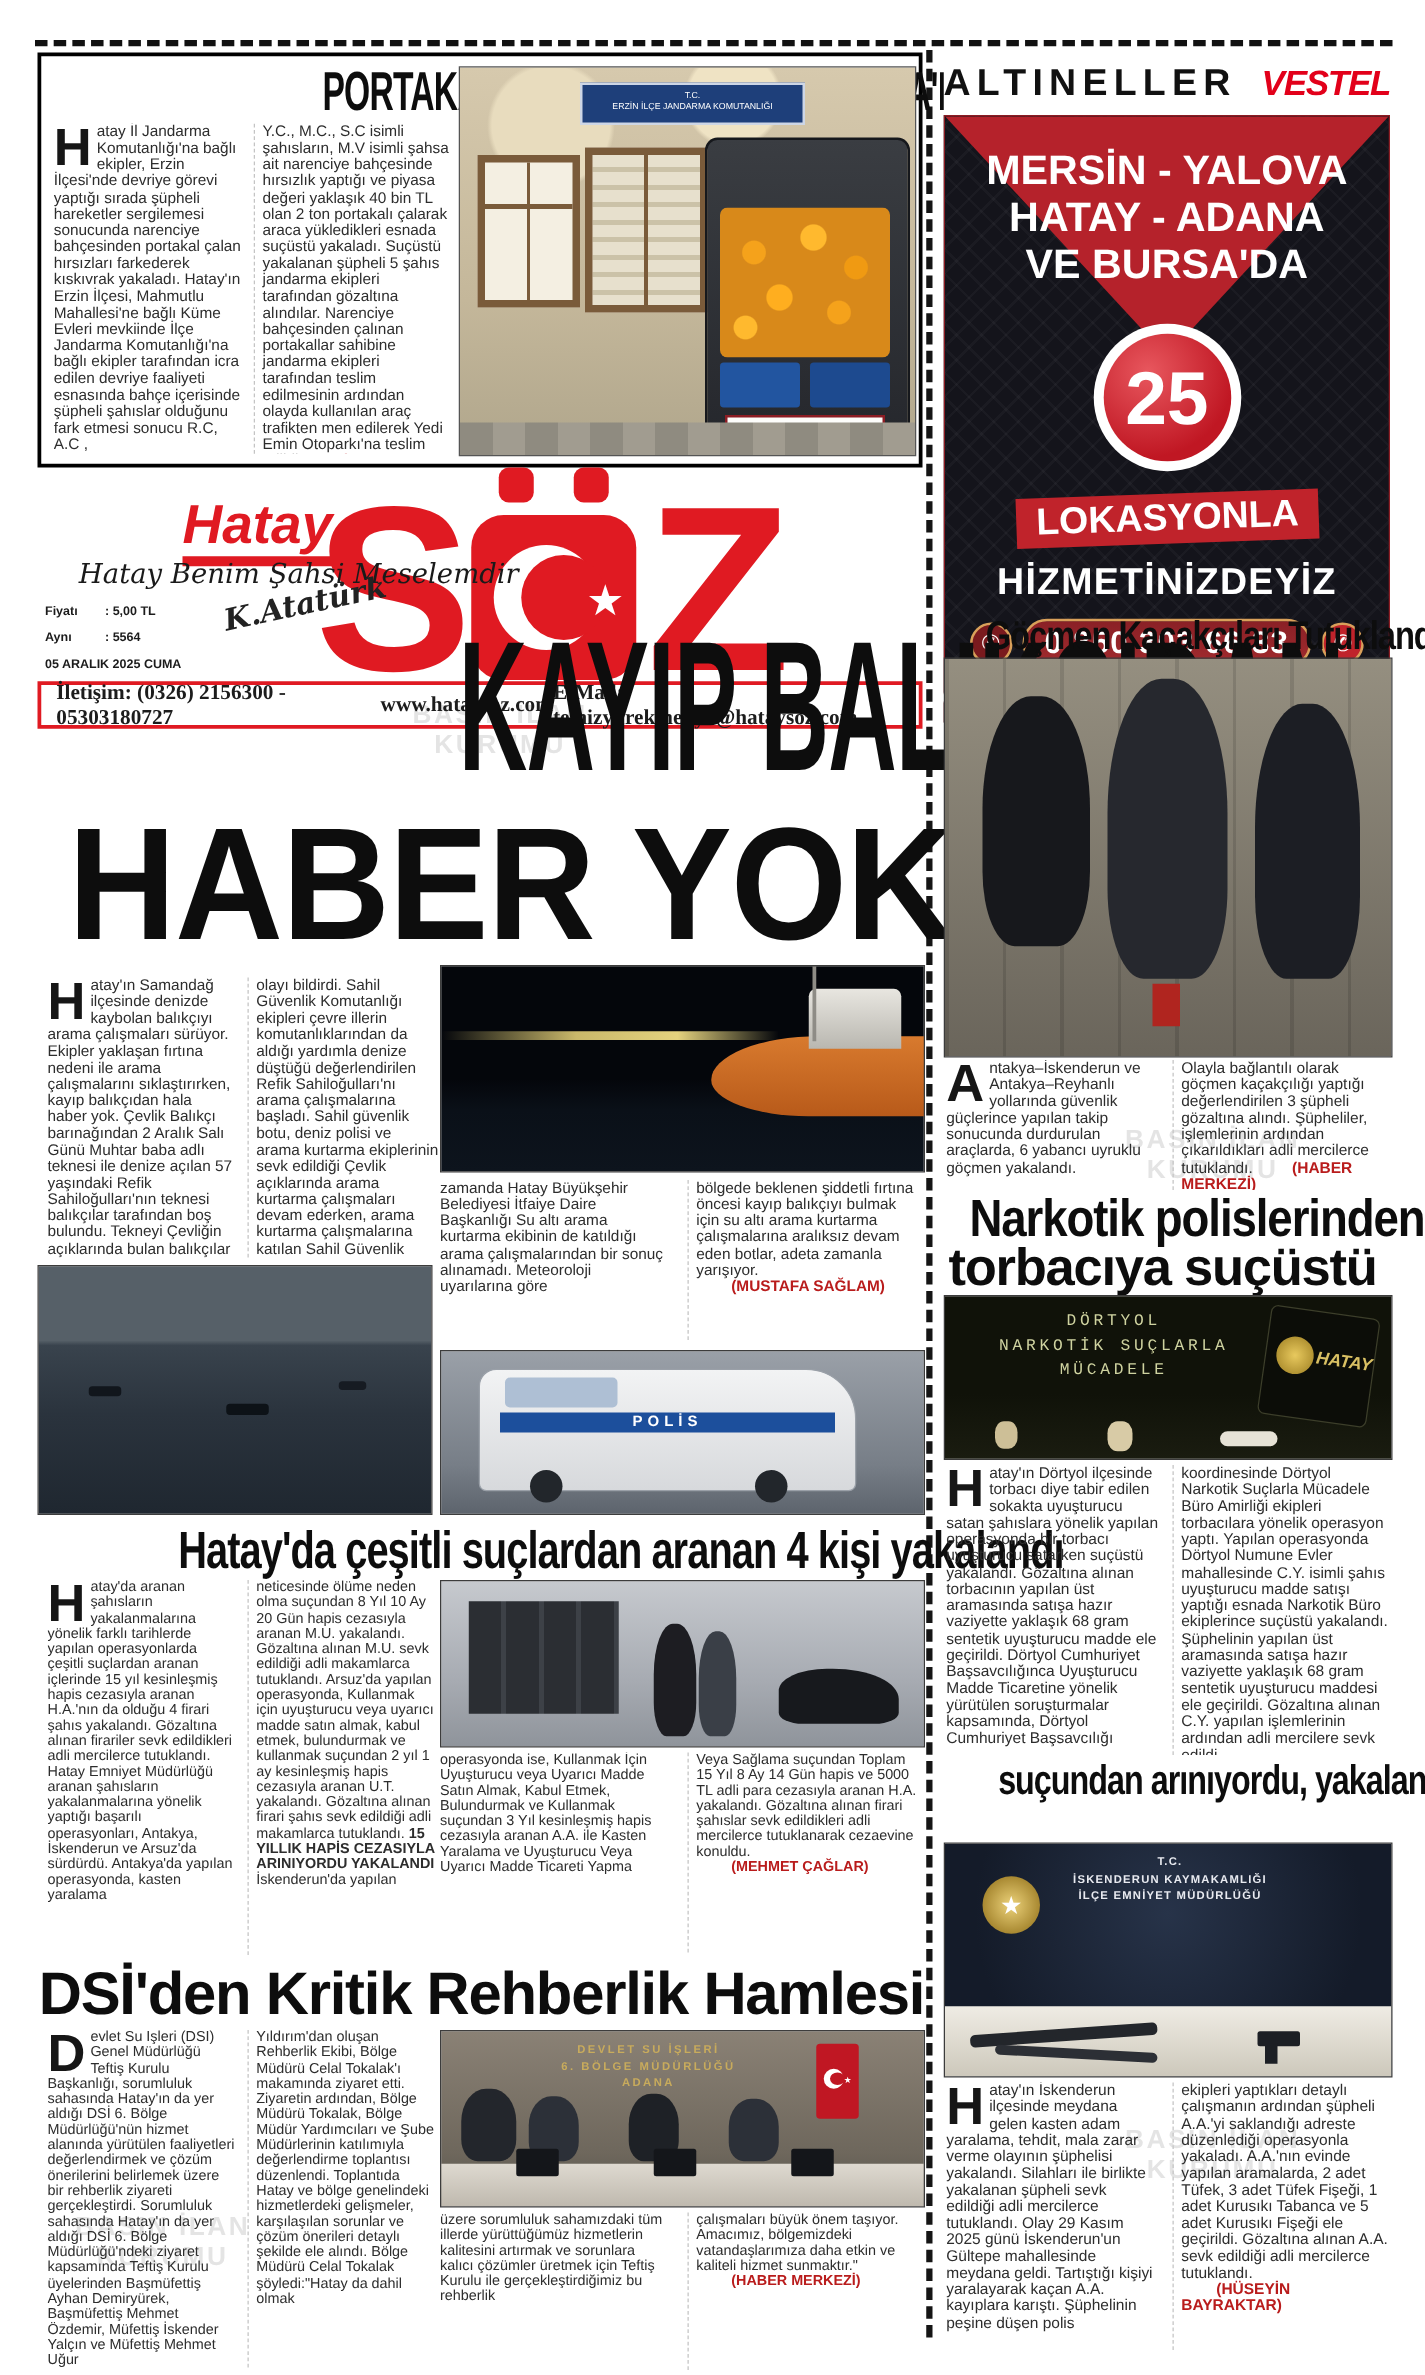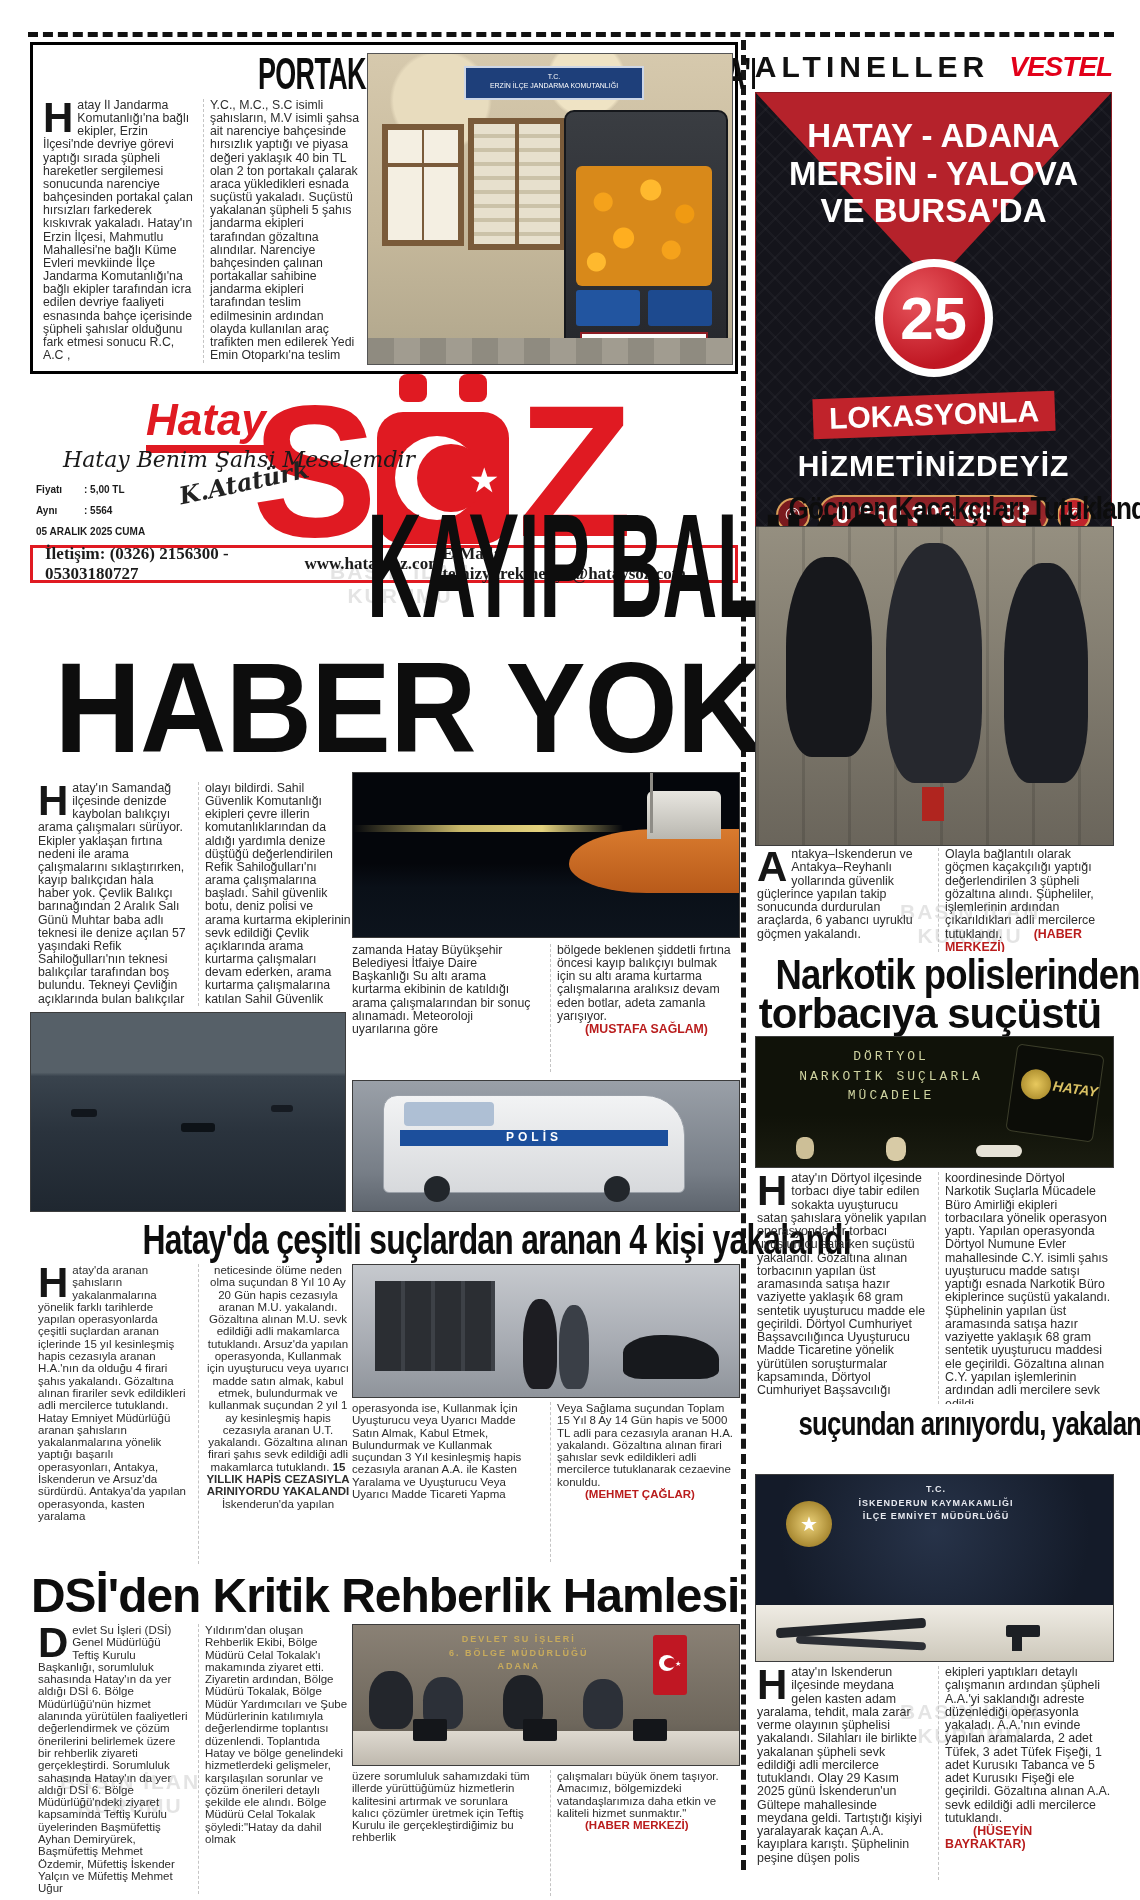--- a/index.html
+++ b/index.html
@@ -177,22 +177,22 @@
 
   <div class="ad">
     <div class="adhead">
       <span class="b1">ALTINELLER</span>
       <span class="sep"></span>
       <span class="b2">VESTEL</span>
     </div>
     <div class="addark">
       <div class="adtri"></div>
       <div class="adlines">
+        <div>MERSİN - YALOVA</div>
         <div>HATAY - ADANA</div>
-        <div>MERSİN - YALOVA</div>
         <div>VE BURSA'DA</div>
       </div>
       <div class="adcirc">
         <div class="inner">
             <span>25</span>
           </div>
       </div>
       <div class="adtag">LOKASYONLA</div>
       <div class="adserv">HİZMETİNİZDEYİZ</div>
       <div class="adphone">
@@ -255,21 +255,21 @@
       <div class="abs" style="left:220px;bottom:-10px;width:26px;height:26px;background:#22262b;border-radius:50%;"></div>
     </div>
   </div>
 
   <div class="abs ctr" style="left:30px;top:1216px;width:708px;height:44px;">
     <span class="hl fitc" style="font-size: 42px; transform: scaleX(0.758842);">Hatay'da çeşitli suçlardan aranan 4 kişi yakalandı</span>
   </div>
   <div class="col tight abs" style="left:38px;top:1264px;width:150px;height:300px;">
     <span class="dropcap">H</span><span>atay'da aranan şahısların yakalanmalarına yönelik farklı tarihlerde yapılan operasyonlarda çeşitli suçlardan aranan içlerinde 15 yıl kesinleşmiş hapis cezasıyla aranan H.A.'nın da olduğu 4 firari şahıs yakalandı. Gözaltına alınan firariler sevk edildikleri adli mercilerce tutuklandı. Hatay Emniyet Müdürlüğü aranan şahısların yakalanmalarına yönelik yaptığı başarılı operasyonları, Antakya, İskenderun ve Arsuz'da sürdürdü. Antakya'da yapılan operasyonda, kasten yaralama</span>
   </div>
-  <div class="col tight abs" style="left:198px;top:1264px;width:146px;height:300px;border-left:1px dashed #c4c4c4;padding-left:6px;text-align:center;">
+  <div class="col tight abs" style="left:198px;top:1264px;width:146px;height:300px;border-left:1px dashed #c4c4c4;padding-left:6px;">
     <span>neticesinde ölüme neden olma suçundan 8 Yıl 10 Ay 20 Gün hapis cezasıyla aranan M.U. yakalandı. Gözaltına alınan M.U. sevk edildiği adli makamlarca tutuklandı. Arsuz'da yapılan operasyonda, Kullanmak için uyuşturucu veya uyarıcı madde satın almak, kabul etmek, bulundurmak ve kullanmak suçundan 2 yıl 1 ay kesinleşmiş hapis cezasıyla aranan U.T. yakalandı. Gözaltına alınan firari şahıs sevk edildiği adli makamlarca tutuklandı.</span> <span class="subhead">15 YILLIK HAPİS CEZASIYLA ARINIYORDU YAKALANDI</span> <span>İskenderun'da yapılan</span>
   </div>
 
   <div class="ph" style="left:352px;top:1264px;width:386px;height:132px;background:linear-gradient(#c6c9ce,#a7abb2 60%,#8f949b);">
     <div class="abs" style="left:22px;top:16px;width:120px;height:90px;background:repeating-linear-gradient(90deg,#2b2e33 0 26px,#3d4147 26px 30px);"></div>
     <div class="figure" style="left:170px;top:34px;width:34px;height:90px;"></div>
     <div class="figure" style="left:206px;top:40px;width:30px;height:84px;background:#3a3f47;"></div>
     <div class="abs" style="left:270px;top:70px;width:96px;height:44px;background:#17191d;border-radius:40% 55% 20% 20%;"></div>
   </div>
   <div class="col tight abs" style="left:352px;top:1402px;width:182px;height:160px;">

